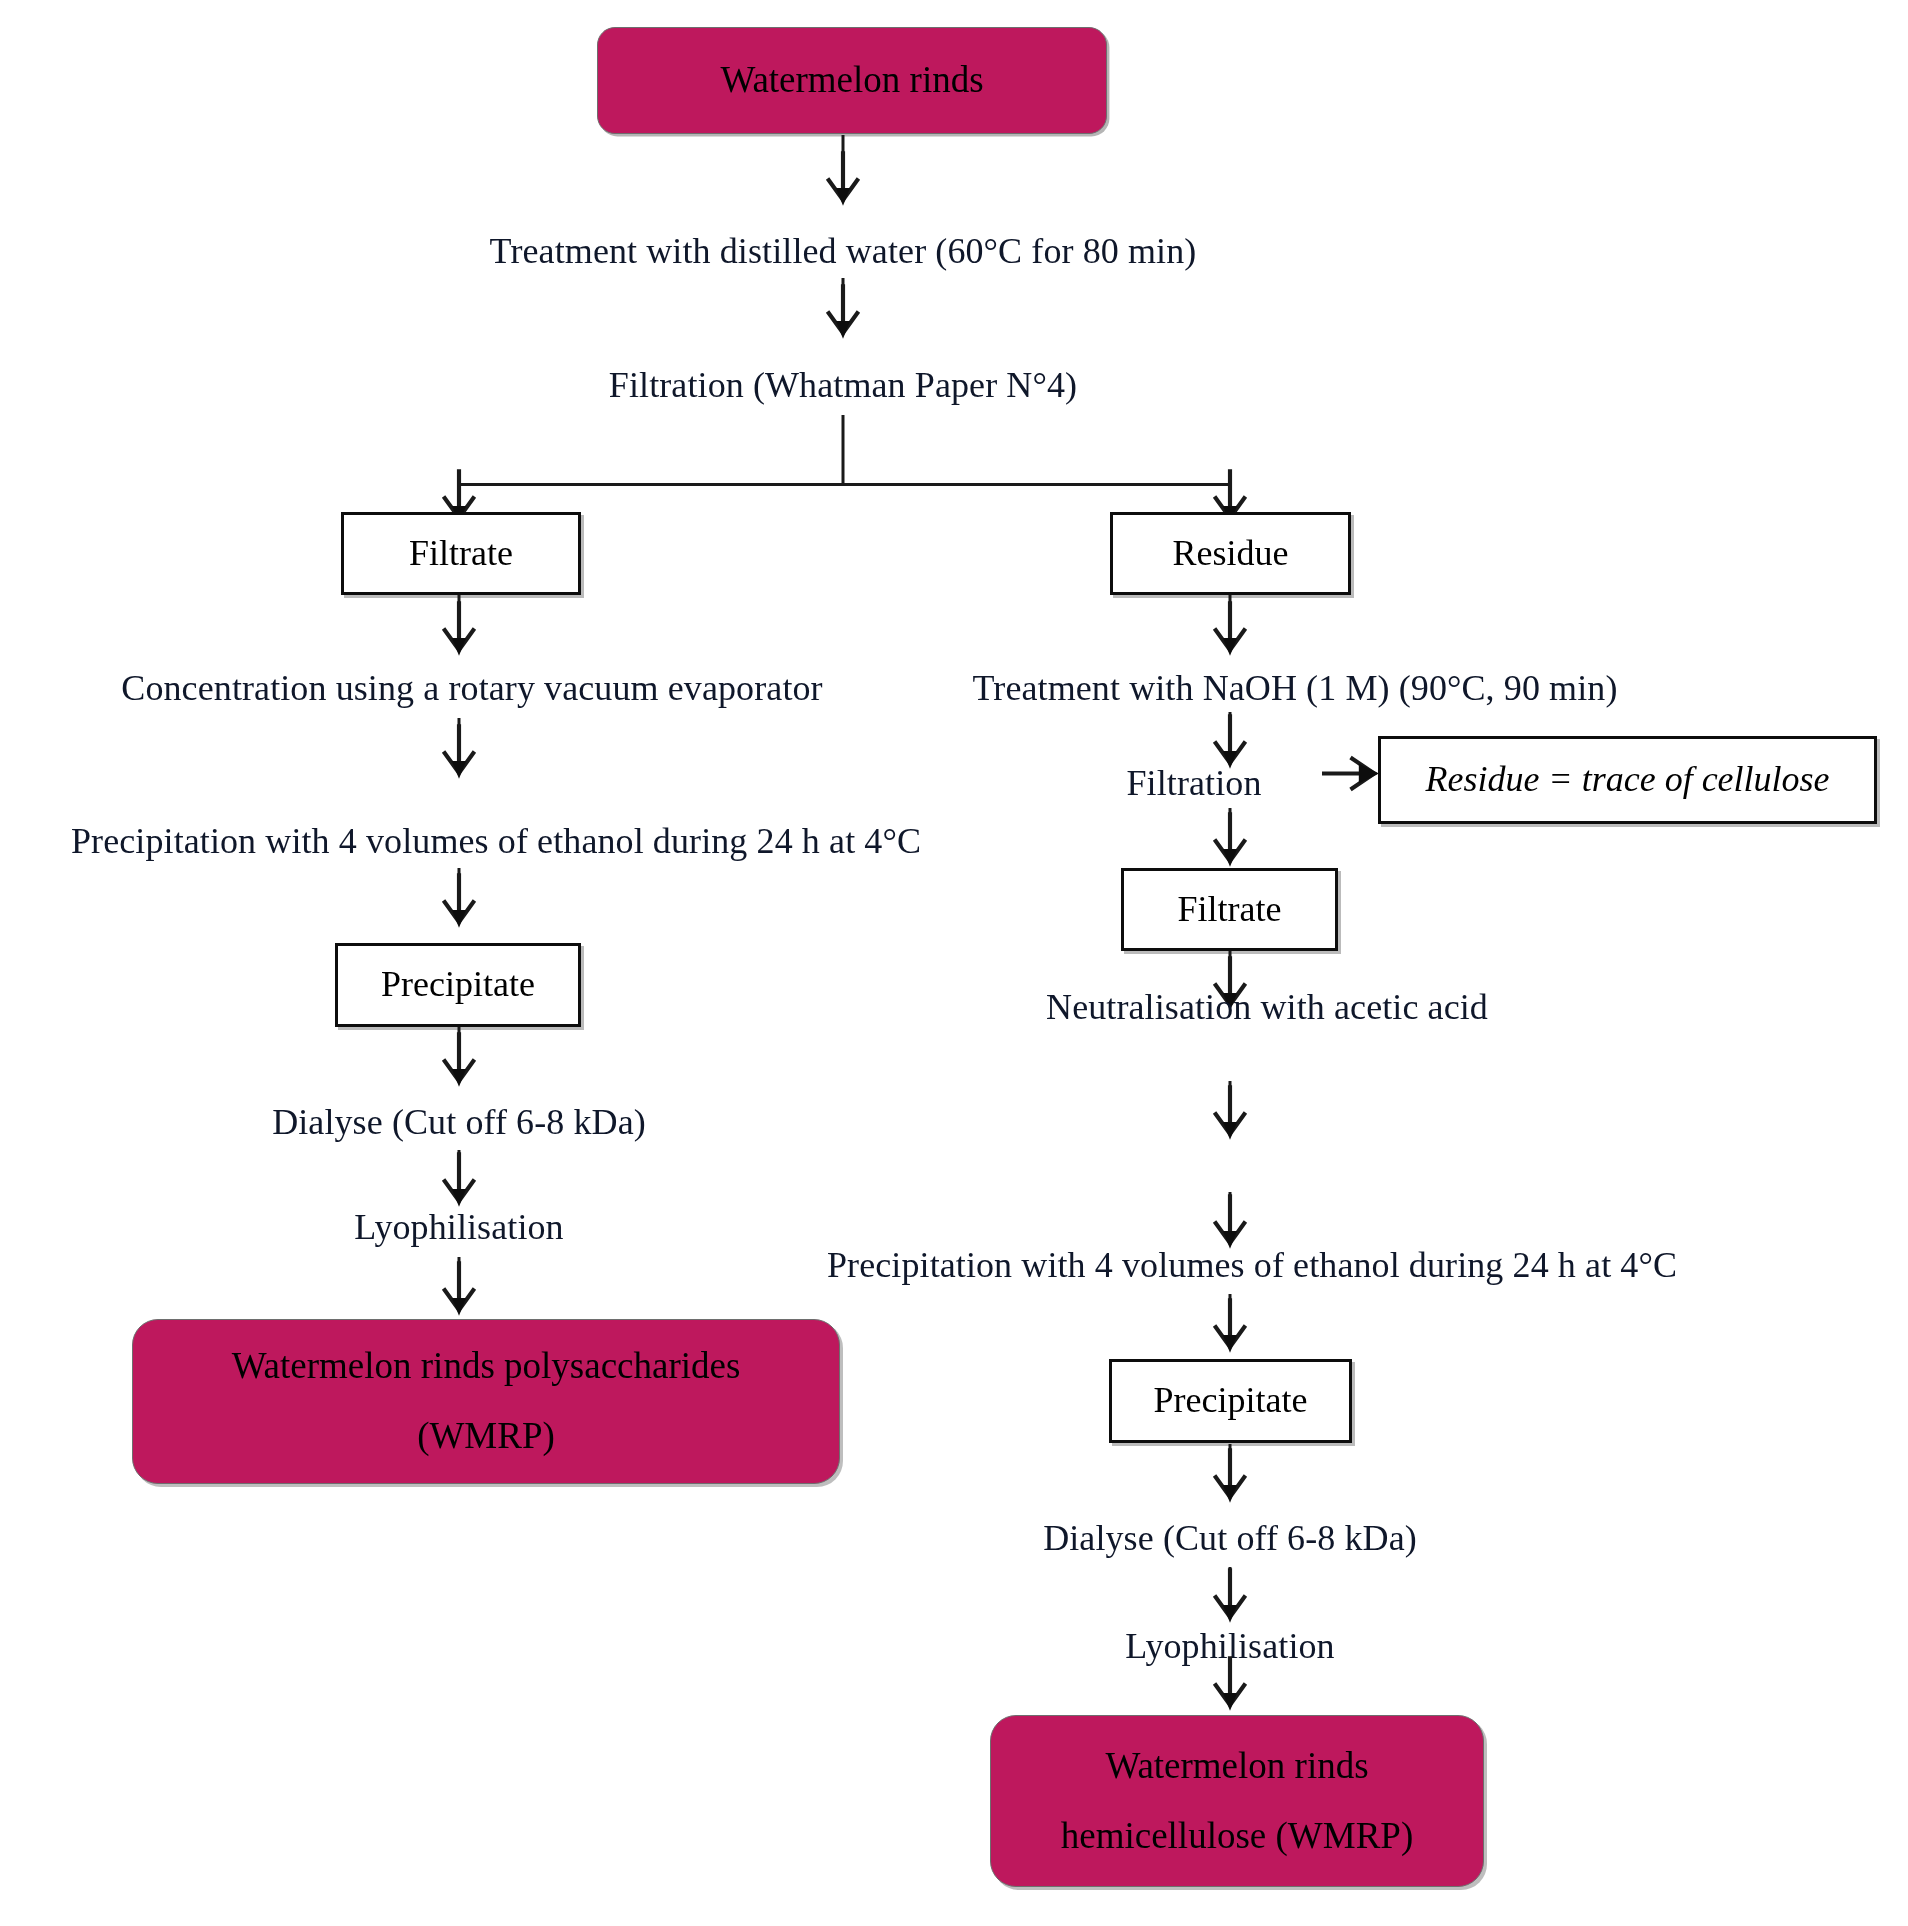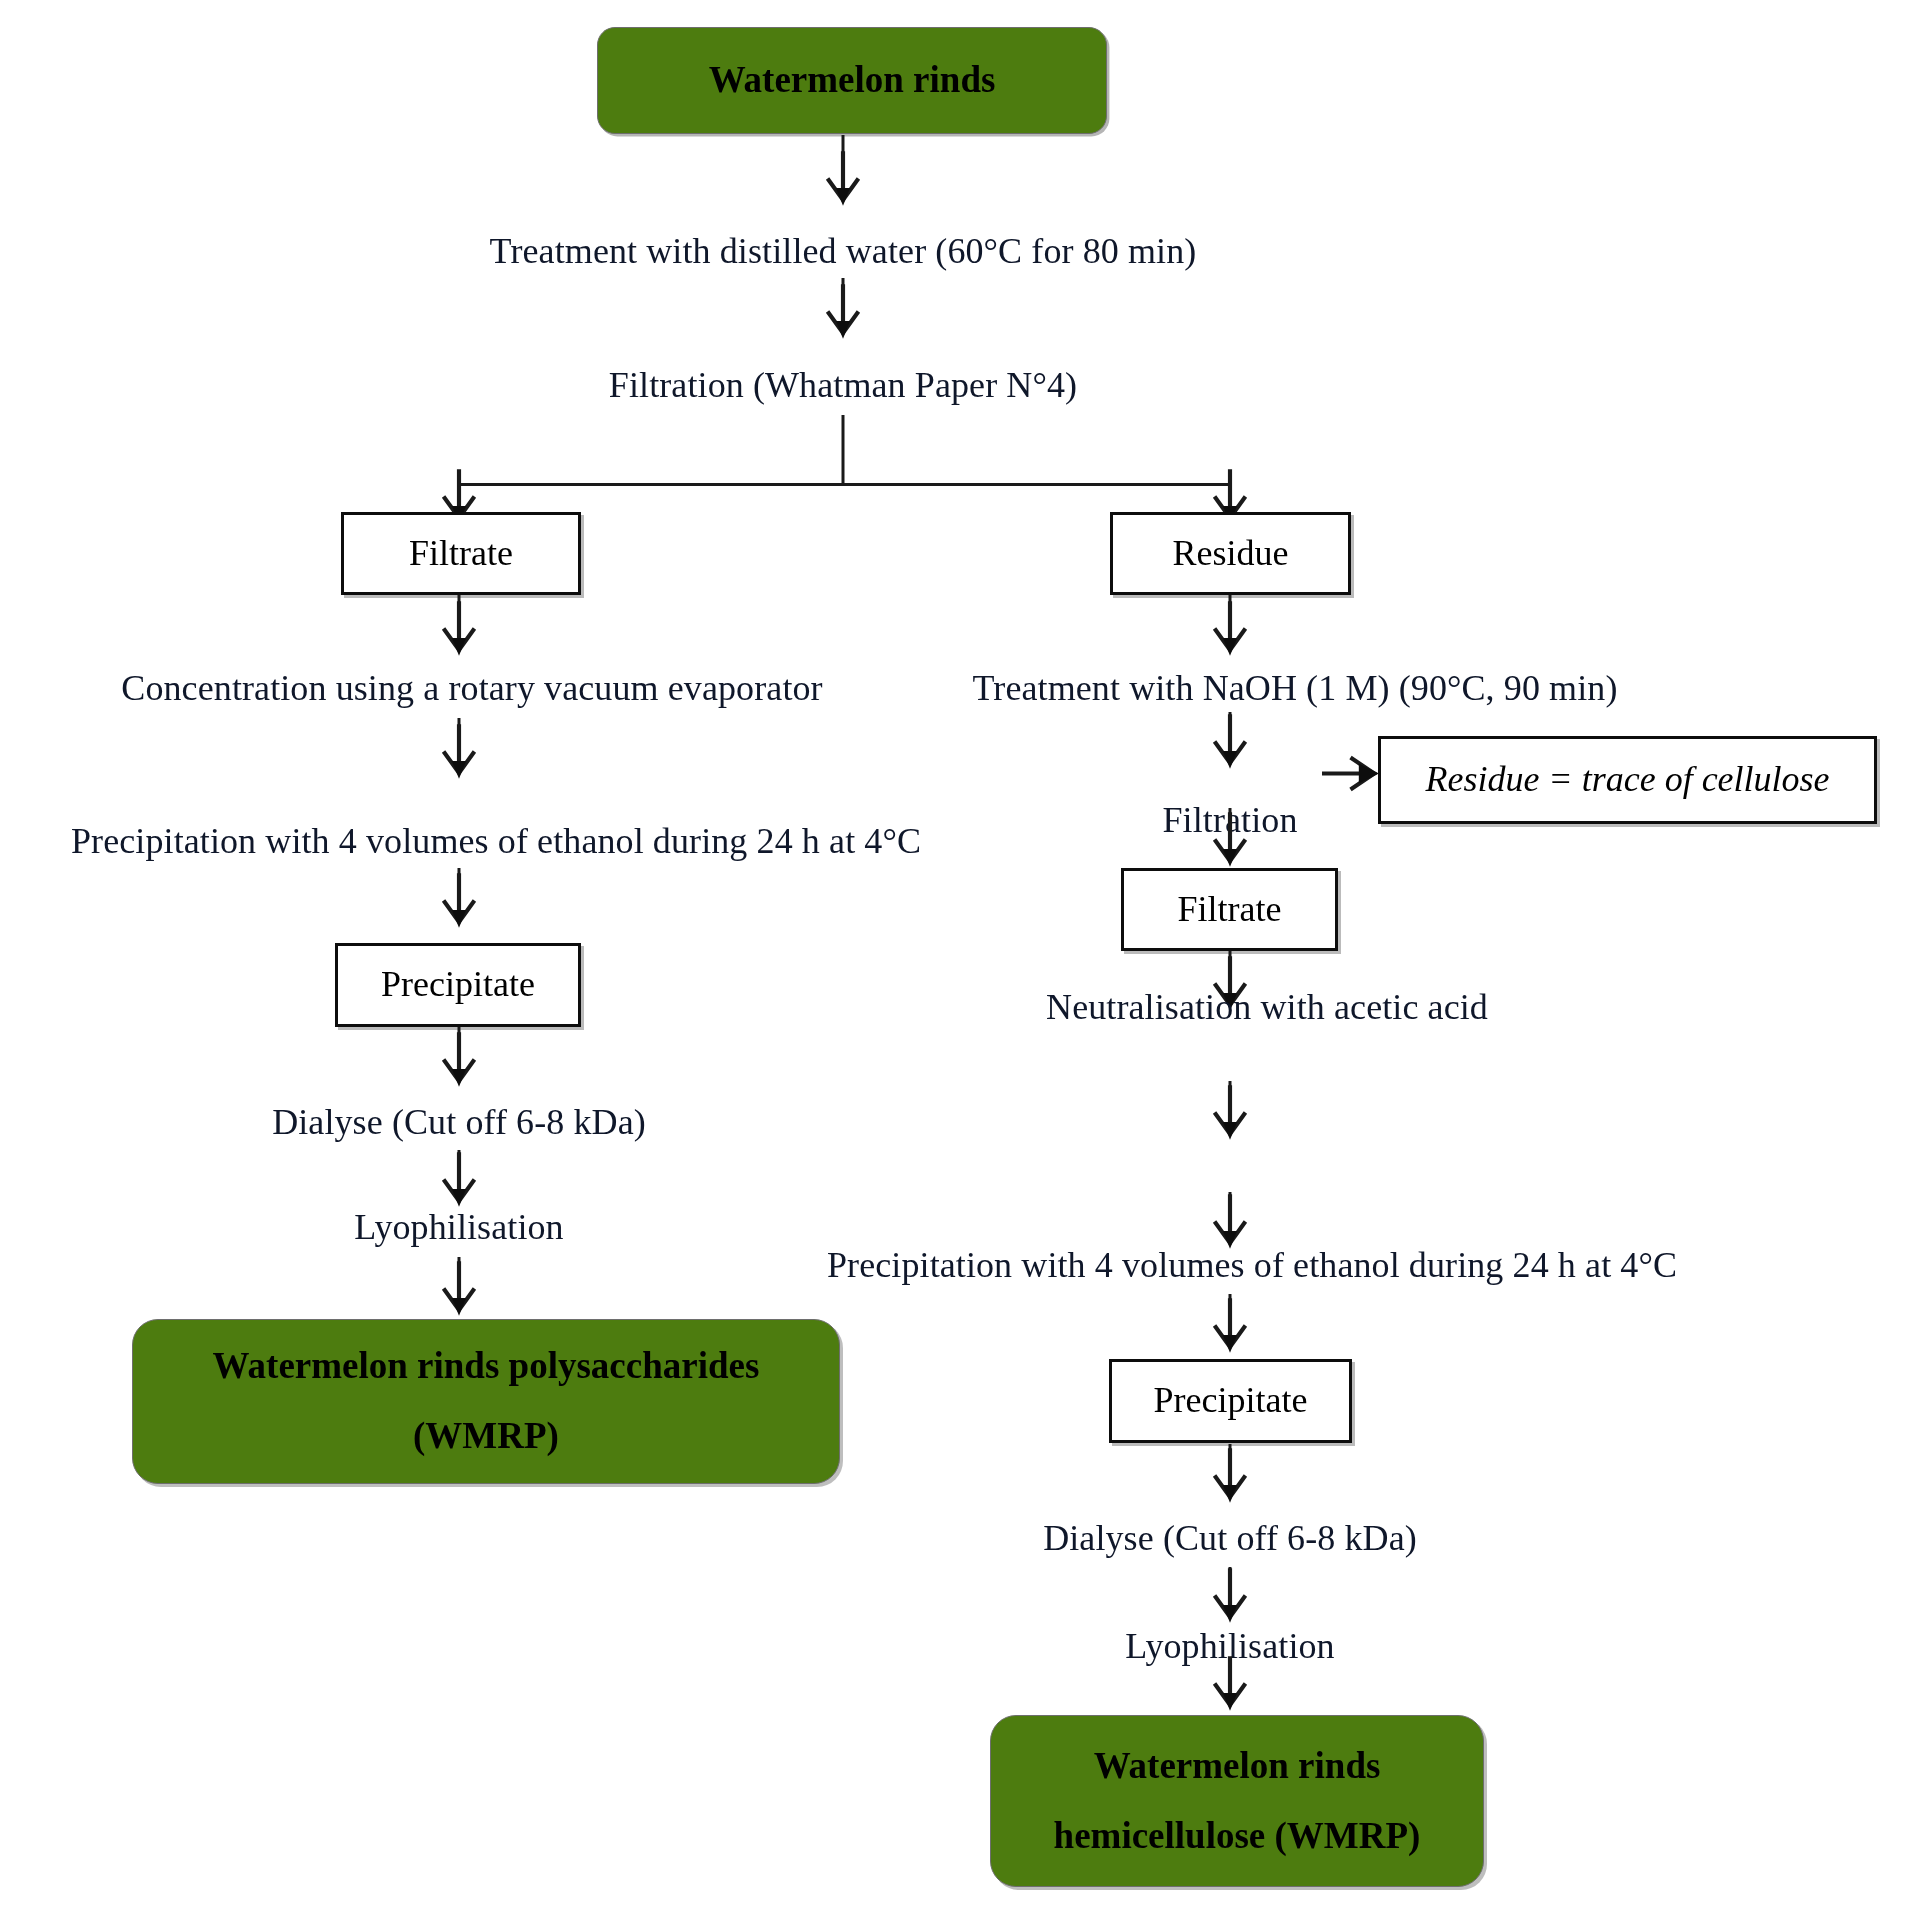--- a/index.html
+++ b/index.html
@@ -37,25 +37,25 @@
     white-space: nowrap;
     font-size: 36px;
     letter-spacing: 0.1px;
     color: #0f172a;
     transform: translateX(-50%);
     text-align: center;
   }
 
   
   .terminal {
-    background: #4d7c0f;
+    background: #be185d;
     border: 1.8px solid #6e6e6e;
     border-radius: 18px;
     box-shadow: 2.4px 2.4px 0 0 rgba(120,120,120,0.55);
-    font-weight: bold;
+    font-weight: normal;
     font-size: 37px;
   }
   .terminal.big {
     border-radius: 26px;
     box-shadow: 3px 3px 0 0 rgba(125,125,125,0.5);
   }
   .terminal .line {
     display: block;
   }
   .terminal .line + .line {
@@ -229,21 +229,21 @@
   <div class="step" style="left:1295px; top:667px;">Treatment with NaOH (1 M) (90°C, 90 min)</div>
 
   <div class="vline" style="left:1230px; top:712px; height:18px;"></div>
   <div class="arrow-down" style="left:1230px; top:714px;">
     <svg width="38" height="55" viewBox="0 0 64 92">
         <path d="M32 0 L32 78 M6 46 L32 82 L58 46" stroke="#1a1a1a" stroke-width="7" fill="none"></path>
         <path d="M20 62 L32 92 L44 62 Z" fill="#0d0d0d"></path>
       </svg>
   </div>
 
-  <div class="step" style="left:1230px; top:762px;margin-top:37px;">Filtration</div>
+  <div class="step" style="left:1194px; top:762px;">Filtration</div>
 
   <div class="arrow-right" style="left:1322px; top:755px;">
     <svg width="57" height="37" viewBox="0 0 96 62">
         <path d="M0 31 L80 31 M48 4 L88 31 L48 58" stroke="#1a1a1a" stroke-width="7" fill="none"></path>
         <path d="M62 14 L96 31 L62 48 Z" fill="#0d0d0d"></path>
       </svg>
   </div>
 
   <div class="node boxed" style="left:1378px; top:736px; width:499px; height:88px;font-style:italic;">
     <span class="line">Residue = trace of cellulose</span>

